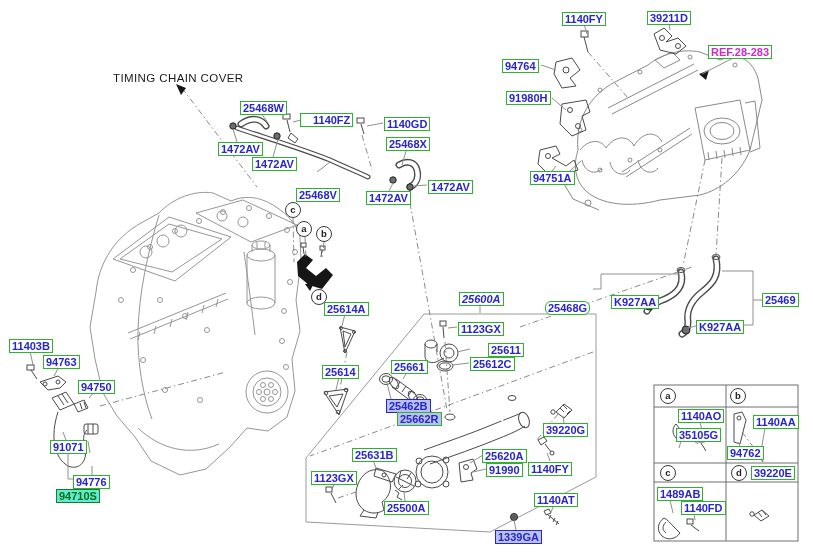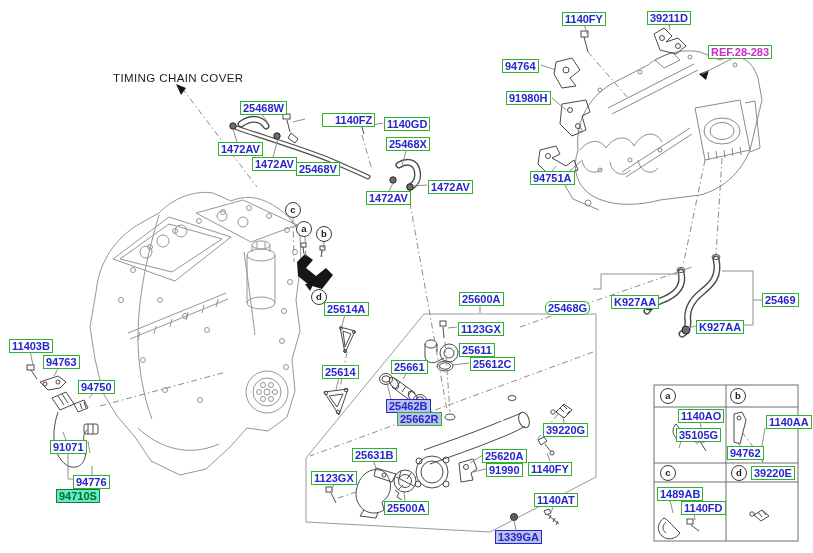--- a/index.html
+++ b/index.html
@@ -319,42 +319,42 @@
       M700,422 L704,439 M679,448 L681,441 M765,428 L761,451 M740,446 L738,442
       M670,500 L673,513 M694,514 L695,520"></path>
   </g>
 </svg>
 
 <div id="texts">
       <div class="freetext" style="left: 113px; top: 72px;">TIMING CHAIN COVER</div>
     </div>
 <div id="labels">
       <div class="plabel" style="left: 240px; top: 101px;">25468W</div>
-      <div class="plabel" style="left: 322px; top: 113px; padding-left: 12px;">1140FZ</div>
+      <div class="plabel" style="left: 300px; top: 113px; padding-left: 12px;">1140FZ</div>
       <div class="plabel" style="left: 218px; top: 142px;">1472AV</div>
       <div class="plabel" style="left: 252px; top: 157px;">1472AV</div>
-      <div class="plabel" style="left: 296px; top: 162px;">25468V</div>
+      <div class="plabel" style="left: 296px; top: 188px;">25468V</div>
       <div class="plabel" style="left: 384px; top: 117px;">1140GD</div>
       <div class="plabel" style="left: 386px; top: 137px;">25468X</div>
       <div class="plabel" style="left: 428px; top: 180px;">1472AV</div>
       <div class="plabel" style="left: 366px; top: 191px;">1472AV</div>
       <div class="plabel" style="left: 562px; top: 12px;">1140FY</div>
       <div class="plabel" style="left: 647px; top: 0; margin-top: 11px;">39211D</div>
       <div class="plabel ref" style="left: 708px; top: 45px;">REF.28-283</div>
       <div class="plabel" style="left: 502px; top: 59px;">94764</div>
       <div class="plabel" style="left: 506px; top: 91px;">91980H</div>
       <div class="plabel" style="left: 530px; top: 171px;">94751A</div>
       <div class="plabel" style="left: 545px; top: 301px; border-radius: 6px;">25468G</div>
       <div class="plabel" style="left: 611px; top: 295px;">K927AA</div>
       <div class="plabel" style="left: 696px; top: 320px;">K927AA</div>
       <div class="plabel" style="left: 762px; top: 293px;">25469</div>
-      <div class="plabel" style="left: 459px; top: 292px;">25600A</div>
+      <div class="plabel" style="left: 459px; top: 292px; font-style: italic;">25600A</div>
       <div class="plabel" style="left: 324px; top: 302px;">25614A</div>
       <div class="plabel" style="left: 458px; top: 322px;">1123GX</div>
-      <div class="plabel" style="left: 459px; top: 343px;">25611</div>
+      <div class="plabel" style="left: 488px; top: 343px;">25611</div>
       <div class="plabel" style="left: 470px; top: 357px;">25612C</div>
       <div class="plabel" style="left: 391px; top: 360px;">25661</div>
       <div class="plabel" style="left: 322px; top: 365px;">25614</div>
       <div class="plabel blue" style="left: 370px; top: 399px; margin-left: 16px;">25462B</div>
       <div class="plabel bluegreen" style="left: 397px; top: 412px;">25662R</div>
       <div class="plabel" style="left: 543px; top: 423px;">39220G</div>
       <div class="plabel" style="left: 352px; top: 448px;">25631B</div>
       <div class="plabel" style="left: 482px; top: 449px;">25620A</div>
       <div class="plabel" style="left: 486px; top: 463px;">91990</div>
       <div class="plabel" style="left: 528px; top: 462px;">1140FY</div>
@@ -363,21 +363,21 @@
       <div class="plabel" style="left: 534px; top: 493px;">1140AT</div>
       <div class="plabel blue" style="left: 495px; top: 530px;">1339GA</div>
       <div class="plabel" style="left: 9px; top: 339px;">11403B</div>
       <div class="plabel" style="left: 43px; top: 355px;">94763</div>
       <div class="plabel" style="left: 78px; top: 380px;">94750</div>
       <div class="plabel" style="left: 50px; top: 440px;">91071</div>
       <div class="plabel" style="left: 73px; top: 453px; margin-top: 22px;">94776</div>
       <div class="plabel green" style="left: 56px; top: 489px;">94710S</div>
       <div class="plabel" style="left: 678px; top: 409px;">1140AO</div>
       <div class="plabel" style="left: 660px; top: 428px; margin-left: 16px;">35105G</div>
-      <div class="plabel" style="left: 753px; top: 415px; margin-left: 13px;">1140AA</div>
+      <div class="plabel" style="left: 753px; top: 415px;">1140AA</div>
       <div class="plabel" style="left: 727px; top: 446px;">94762</div>
       <div class="plabel" style="left: 751px; top: 466px;">39220E</div>
       <div class="plabel" style="left: 657px; top: 487px;">1489AB</div>
       <div class="plabel" style="left: 681px; top: 501px;">1140FD</div>
     </div>
 <div id="callouts">
       <div class="callout" style="left: 304px; top: 229px;">a</div>
       <div class="callout" style="left: 324px; top: 234px;">b</div>
       <div class="callout" style="left: 293px; top: 210px;">c</div>
       <div class="callout" style="left: 319px; top: 297px;">d</div>

